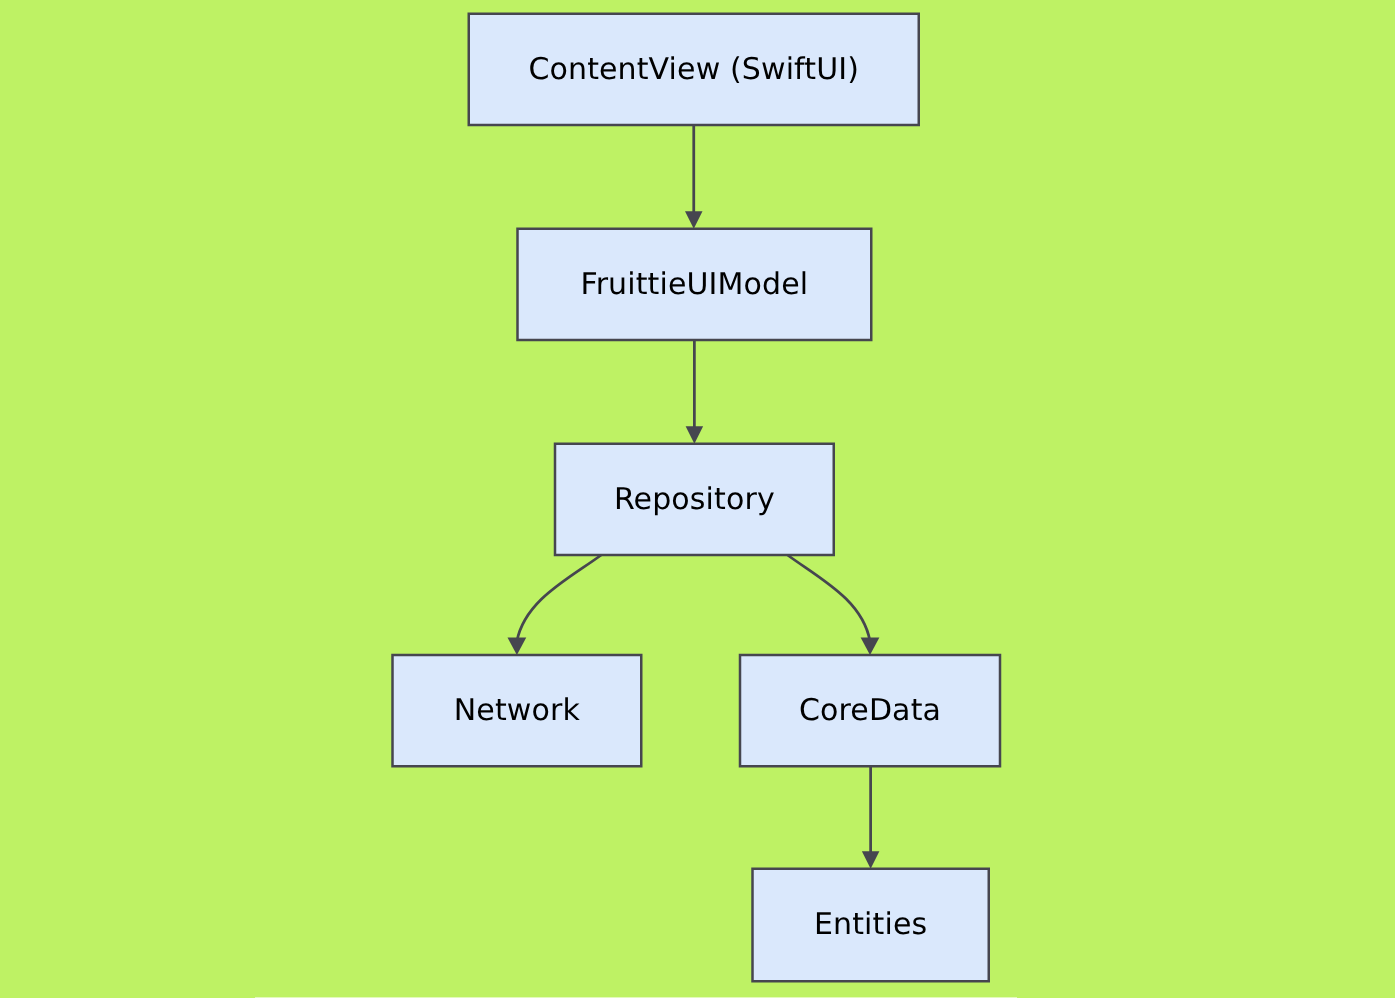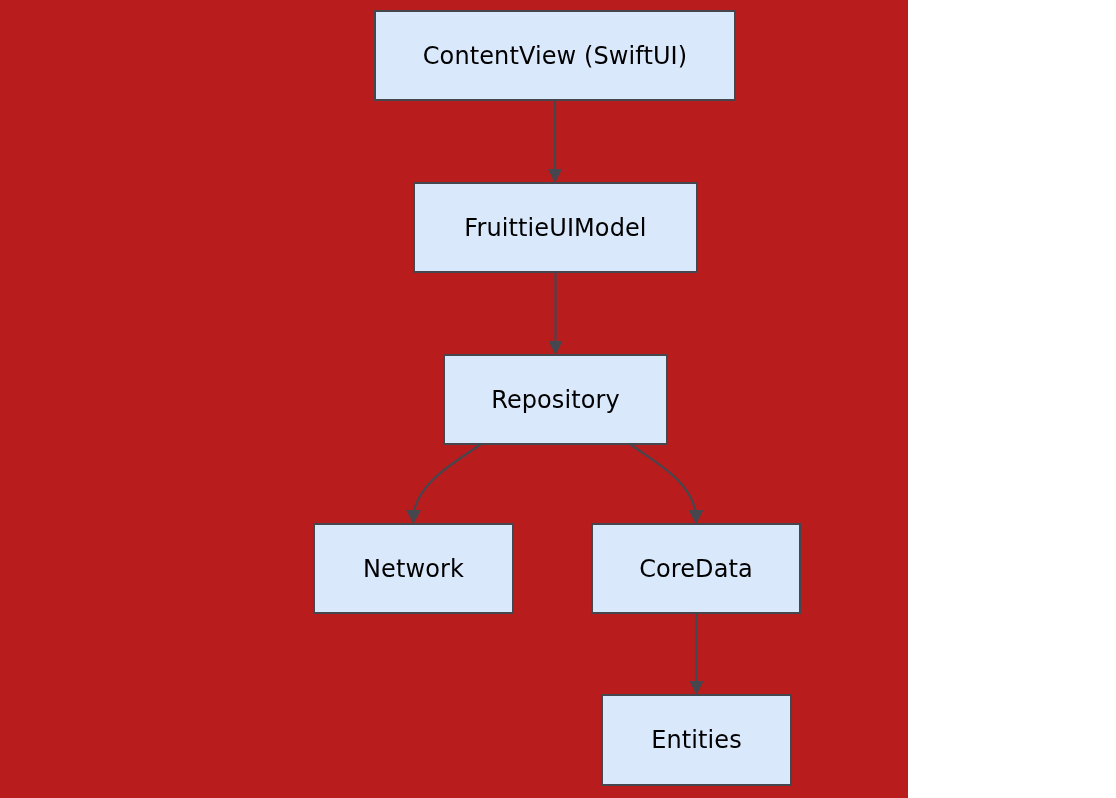--- a/index.html
+++ b/index.html
@@ -8,23 +8,23 @@
     background: #ffffff;
   }
   body {
     width: 1116px;
     height: 798px;
     overflow: hidden;
     font-family: "DejaVu Sans", "Liberation Sans", sans-serif;
   }
   #diagram-root {
     position: relative;
-    width: 908px;
+    width: 1116px;
     height: 798px;
-    background: #b91c1c;
+    background: #bef264;
   }
   svg#flowchart {
     display: block;
     width: 1116px;
     height: 798px;
   }
   .node-rect {
     fill: #dae8fc;
     stroke: #46464f;
     stroke-width: 2;

